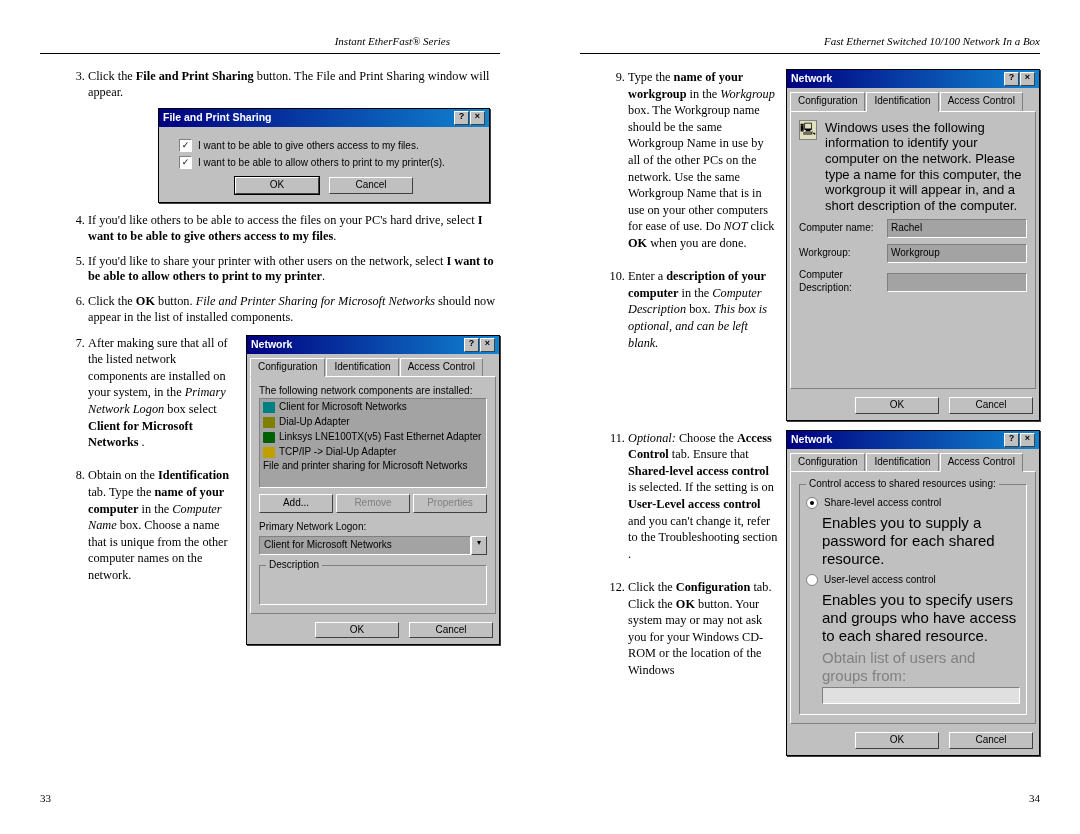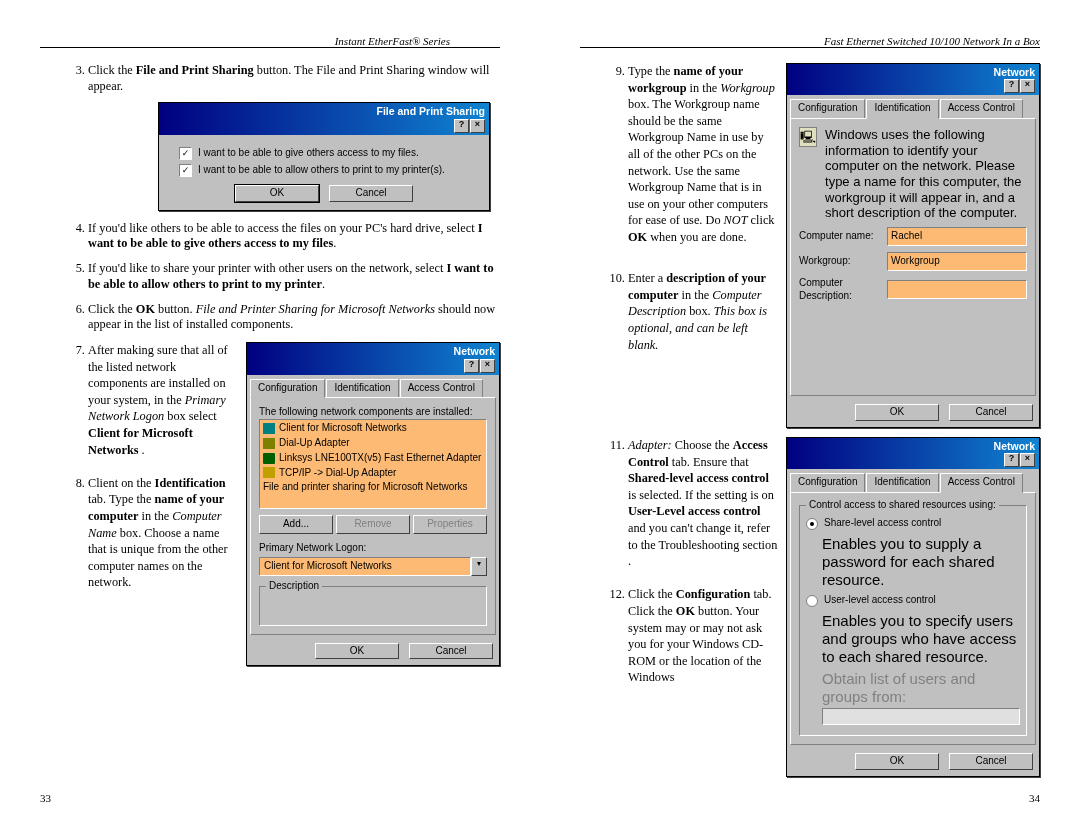--- a/index.html
+++ b/index.html
@@ -16,20 +16,21 @@
     width:50%;
     height:100%;
     box-sizing:border-box;
     padding:35px 40px 30px 40px;
     position:relative;
   }
   .hdr{
     text-align:center;
     font-style:italic;
     font-size:11px;
+    margin-bottom:6px;
   }
   .hdr.l{text-align:right;padding-right:50px;}
   .hdr.r{text-align:right;}
   hr.top{margin:0 0 15px 0;border:none;border-top:1px solid #000;}
   .pgnum{position:absolute;bottom:30px;font-size:11px;}
   .pgnum.l{left:40px;}
   .pgnum.r{right:40px;}
   ol.main{margin:0;padding:0 0 0 48px;list-style-position:outside;}
   ol.main>li{margin-bottom:9px;line-height:1.28;}
   .after-fig{margin-top:10px;}
@@ -47,39 +48,38 @@
     font-size:10px;
     color:#000;
   }
   .dlg .tbar{
     background:linear-gradient(to right,#000080,#1084d0);
     color:#fff;
     font-weight:bold;
     padding:2px 4px;
     display:flex;
     justify-content:space-between;
-    align-items:flex-end;
+    align-items:flex-start;
     font-size:10.5px;
-    flex-direction:column;
   }
   .tb-btns{display:flex;gap:1px;}
   .tb-btn{width:13px;height:12px;background:#c0c0c0;border:1px solid #fff;border-right-color:#404040;border-bottom-color:#404040;font-size:9px;line-height:9px;text-align:center;color:#000;}
   .dlg .body{padding:8px;}
   .chk{display:flex;align-items:center;gap:6px;margin:4px 0 4px 12px;}
   .chkbox{width:11px;height:11px;background:#fff;border:1px solid #808080;border-right-color:#fff;border-bottom-color:#fff;display:inline-flex;align-items:center;justify-content:center;font-size:9px;}
   .btnrow{display:flex;justify-content:center;gap:10px;margin-top:8px;}
   .btn9x{background:#c0c0c0;border:1px solid #fff;border-right-color:#404040;border-bottom-color:#404040;padding:1px 16px;font-family:inherit;font-size:10px;min-width:50px;text-align:center;}
   .btn9x.def{outline:1px solid #000;}
   .btnrow.right{justify-content:flex-end;}
   
   .tabs{display:flex;margin-top:4px;margin-left:3px;}
   .tab{background:#c0c0c0;border:1px solid #fff;border-right-color:#808080;border-bottom:none;padding:2px 7px;font-size:10px;margin-right:1px;}
   .tab.active{position:relative;z-index:2;border-bottom:1px solid #c0c0c0;margin-bottom:-1px;padding-bottom:3px;}
   .tabbody{border:1px solid #fff;border-right-color:#808080;border-bottom-color:#808080;padding:8px;margin:0 3px 4px 3px;}
-  .sunken{background:#fdba74;border:1px solid #808080;border-right-color:#fff;border-bottom-color:#fff;}
+  .sunken{background:#a3a3a3;border:1px solid #808080;border-right-color:#fff;border-bottom-color:#fff;}
   .listbox{height:86px;overflow:hidden;padding:1px;font-size:10px;}
   .listbox div{padding:1px 2px;display:flex;align-items:center;gap:4px;}
   .ico{width:12px;height:11px;display:inline-block;}
   .ico.net{background:#008080;} .ico.dial{background:#808000;} .ico.eth{background:#006000;border-radius:1px;}
   .ico.tcp{background:#c0a000;}
   .smbtnrow{display:flex;gap:3px;margin-top:6px;}
   .smbtnrow .btn9x{flex:1;min-width:0;padding:2px 4px;}
   .gray{color:#808080;}
   .combo{display:flex;margin-top:2px;}
   .combo .sunken{flex:1;padding:2px 4px;}
@@ -138,21 +138,21 @@
     </li>
     <li class="after-fig"><span>If you'd like others to be able to access the files on your PC's hard drive, select </span><b>I want to be able to give others access to my files</b><span>.</span></li>
     <li><span>If you'd like to share your printer with other users on the network, select </span><b>I want to be able to allow others to print to my printer</b><span>.</span></li>
     <li><span>Click the </span><b>OK</b><span> button. </span><i>File and Printer Sharing for Microsoft Networks</i><span> should now appear in the list of installed components.</span></li>
     <li>
       <div class="li-row">
         <div class="txt"><span>After making sure that all of the listed network components are installed on your system, in the </span><i>Primary Network Logon</i><span> box select </span><b>Client for Microsoft Networks</b><span> .</span>
         <br><br>
         
         <span style="display:list-item;list-style:decimal outside;margin-left:0;">
-          <span>Client on the </span><b>Identification</b><span> tab. Type the </span><b>name of your computer</b><span> in the </span><i>Computer Name</i><span> box. Choose a name that is unique from the other computer names on the network.</span>
+          <span>Obtain on the </span><b>Identification</b><span> tab. Type the </span><b>name of your computer</b><span> in the </span><i>Computer Name</i><span> box. Choose a name that is unique from the other computer names on the network.</span>
         </span>
         </div>
 
         <div class="dlg fig-net">
           <div class="tbar">
               <span>Network</span>
             <div class="tb-btns">
                 <span class="tb-btn">?</span>
                 <span class="tb-btn">×</span>
               </div>
@@ -212,21 +212,21 @@
 
 <div class="page">
   <div class="hdr r">Fast Ethernet Switched 10/100 Network In a Box</div>
   <hr class="top">
   <ol class="main" start="9">
     <li>
       <div class="li-row">
         <div class="txt2">
           <span>Type the </span><b>name of your workgroup</b><span> in the </span><i>Workgroup</i><span> box. The Workgroup name should be the same Workgroup Name in use by all of the other PCs on the network. Use the same Workgroup Name that is in use on your other computers for ease of use. Do </span><i>NOT</i><span> click </span><b>OK</b><span> when you are done.</span>
           <br><br>
-          <span style="display:list-item;list-style:decimal outside;margin-top:8px;">
+          <span style="display:list-item;list-style:decimal outside;">
             <span>Enter a </span><b>description of your computer</b><span> in the </span><i>Computer Description</i><span> box. </span><i>This box is optional, and can be left blank.</i>
           </span>
         </div>
 
         <div class="dlg fig-id">
           <div class="tbar">
               <span>Network</span>
             <div class="tb-btns">
                 <span class="tb-btn">?</span>
                 <span class="tb-btn">×</span>
@@ -258,21 +258,21 @@
           <div class="btnrow right" style="padding:0 6px 6px 0;">
             <div class="btn9x">OK</div>
             <div class="btn9x">Cancel</div>
           </div>
         </div>
       </div>
     </li>
     <li value="11" style="margin-top:8px;">
       <div class="li-row">
         <div class="txt2">
-          <i>Adapter:</i><span> Choose the </span><b>Access Control</b><span> tab. Ensure that </span><b>Shared-level access control</b><span> is selected. If the setting is on </span><b>User-Level access control</b><span> and you can't change it, refer to the Troubleshooting section .</span>
+          <i>Optional:</i><span> Choose the </span><b>Access Control</b><span> tab. Ensure that </span><b>Shared-level access control</b><span> is selected. If the setting is on </span><b>User-Level access control</b><span> and you can't change it, refer to the Troubleshooting section .</span>
           <br><br>
           <span style="display:list-item;list-style:decimal outside;">
             <span>Click the </span><b>Configuration</b><span> tab. Click the </span><b>OK</b><span> button. Your system may or may not ask you for your Windows CD-ROM or the location of the Windows</span>
           </span>
         </div>
 
         <div class="dlg fig-acc">
           <div class="tbar">
               <span>Network</span>
             <div class="tb-btns">

